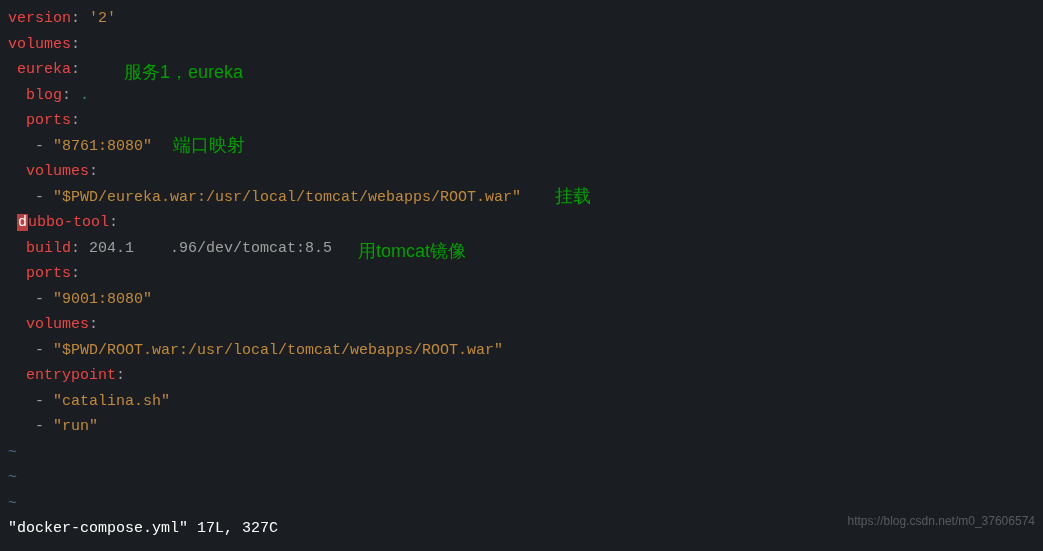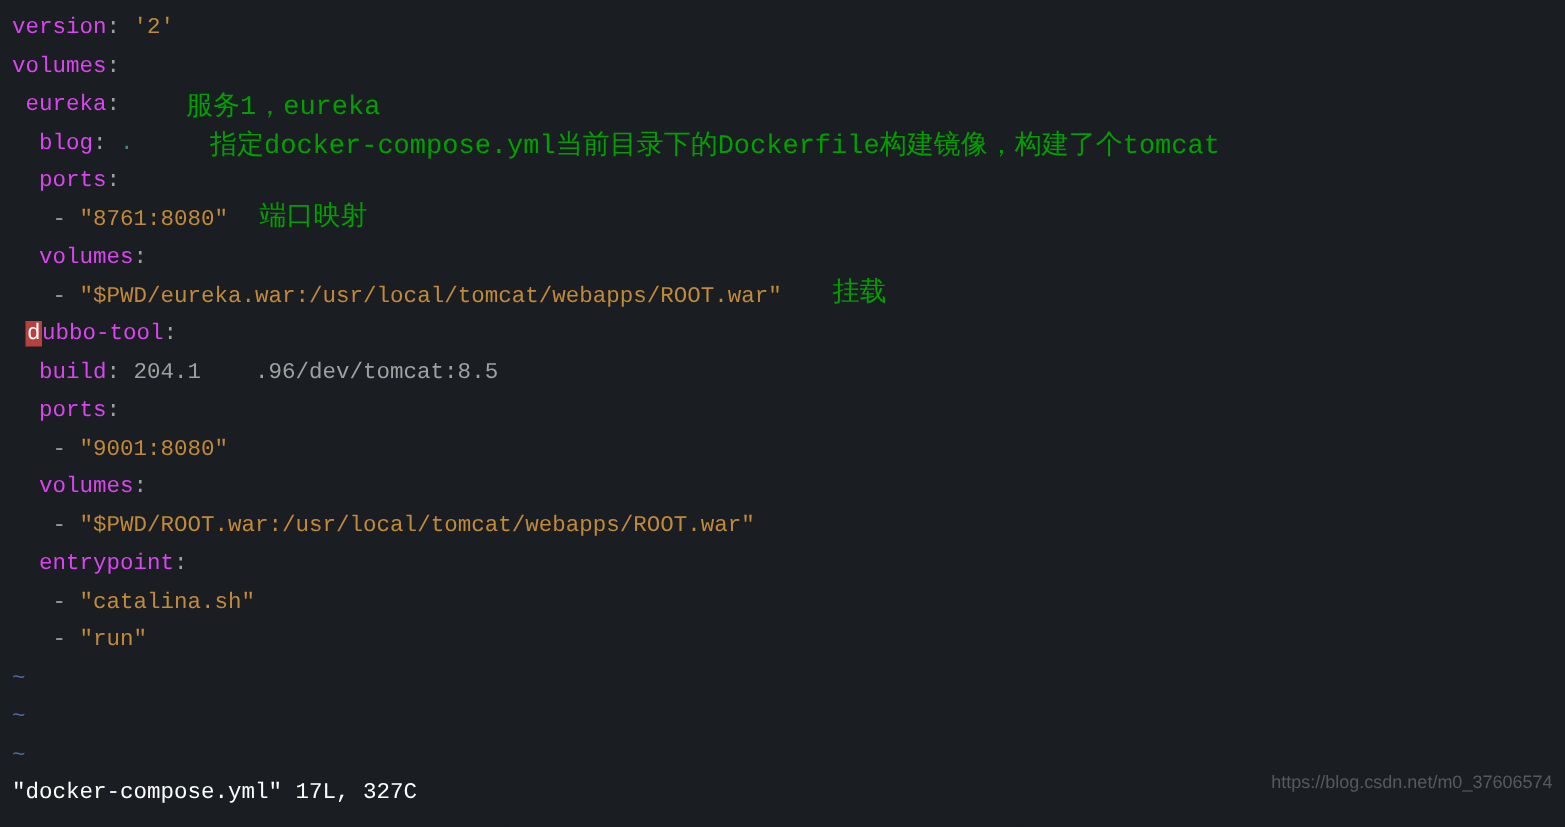--- a/index.html
+++ b/index.html
@@ -17,35 +17,35 @@
       height: 551px;
       padding: 6px 0 0 8px;
       position: relative;
       overflow: hidden;
     }
     .line {
       white-space: pre;
       position: relative;
       height: 25.5px;
     }
-    .key { color: #d946ef; }
+    .key { color: #ef4444; }
     .punct { color: #a0a0a0; }
     .str { color: #c18a3a; }
     .dot { color: #3a8a7a; }
     .cursor-bg {
       background: #b84040;
       color: #ffffff;
       padding: 0 1px;
     }
     .tilde { color: #4a6a9a; }
     .status { color: #ffffff; }
     .annot {
       position: absolute;
       color: #00a000;
-      font-family: Liberation Mono, monospace;
+      font-family: Liberation Sans, sans-serif;
       font-size: 18px;
       white-space: nowrap;
     }
     .watermark {
       position: absolute;
       right: 8px;
       bottom: 20px;
       color: rgba(200,200,200,0.35);
       font-family: Arial, sans-serif;
       font-size: 12px;
@@ -56,39 +56,39 @@
 
 <div class="line"><span class="key">version</span><span class="punct">: </span><span class="str">'2'</span></div>
 
 <div class="line"><span class="key">volumes</span><span class="punct">:</span></div>
 
 <div class="line"> <span class="key">eureka</span><span class="punct">:</span>
   <span class="annot" style="left:116px; top:0;">服务1，eureka</span>
 </div>
 
 <div class="line">  <span class="key">blog</span><span class="punct">: </span><span class="dot">.</span>
-  <span class="annot" style="left:132px; top:0;">指定docker-compose.yml当前目录下的Dockerfile构建镜像，构建了个tomcat</span>
 </div>
 
 <div class="line">  <span class="key">ports</span><span class="punct">:</span></div>
 
 <div class="line">   <span class="punct">-</span> <span class="str">"8761:8080"</span>
   <span class="annot" style="left:165px; top:-4px;">端口映射</span>
 </div>
 
 <div class="line">  <span class="key">volumes</span><span class="punct">:</span></div>
 
 <div class="line">   <span class="punct">-</span> <span class="str">"$PWD/eureka.war:/usr/local/tomcat/webapps/ROOT.war"</span>
   <span class="annot" style="left:547px; top:-4px;">挂载</span>
 </div>
 
 <div class="line"> <span class="cursor-bg">d</span><span class="key">ubbo-tool</span><span class="punct">:</span>
 </div>
 
 <div class="line">  <span class="key">build</span><span class="punct">: </span><span class="punct">204.1    .96/dev/tomcat:8.5</span>
+  <span class="annot" style="left:350px; top:0;">用tomcat镜像</span>
 </div>
 
 <div class="line">  <span class="key">ports</span><span class="punct">:</span></div>
 
 <div class="line">   <span class="punct">-</span> <span class="str">"9001:8080"</span></div>
 
 <div class="line">  <span class="key">volumes</span><span class="punct">:</span></div>
 
 <div class="line">   <span class="punct">-</span> <span class="str">"$PWD/ROOT.war:/usr/local/tomcat/webapps/ROOT.war"</span></div>
 

